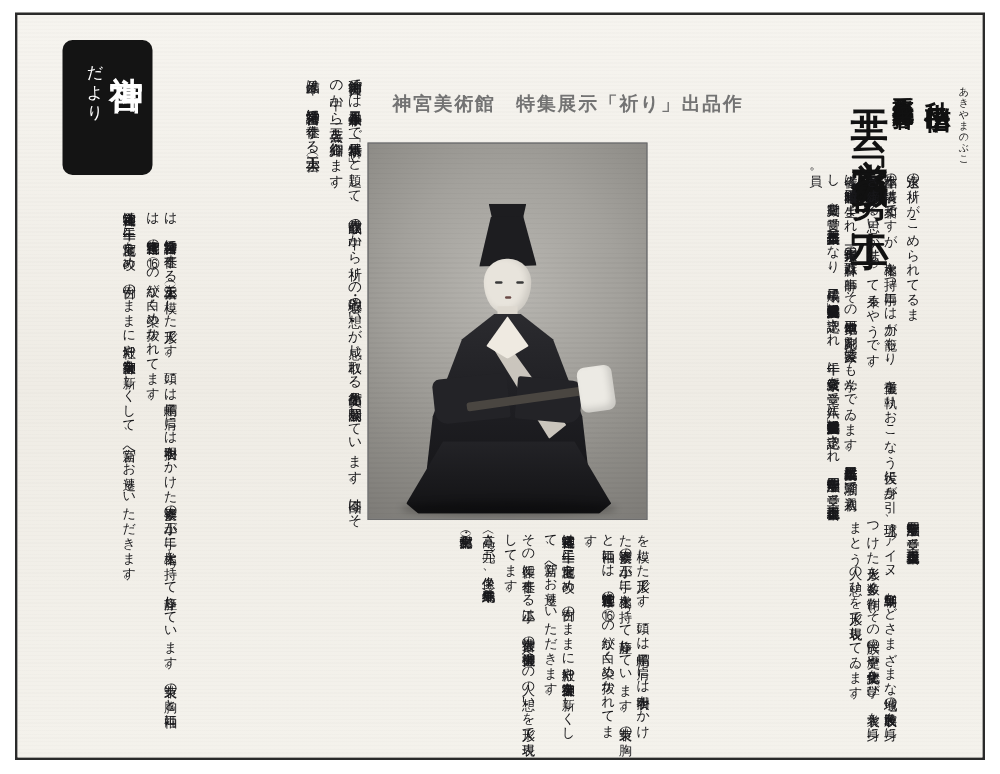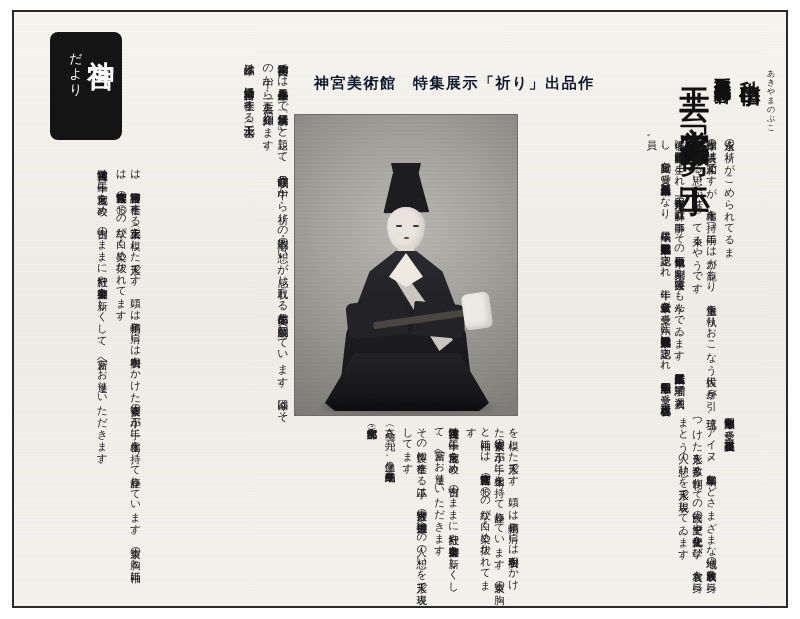--- a/index.html
+++ b/index.html
@@ -133,21 +133,21 @@
   }
 
   
   #exhibit-line {
     position: absolute;
     left: 300px;
     top: 62px;
     font-size: 15px;
     font-weight: 700;
     letter-spacing: 1.5px;
-    color: #0f172a;
+    color: #737373;
     font-family: "Liberation Serif", "DejaVu Serif", serif;
   }
 
   
   #photo {
     position: absolute;
     left: 280px;
     top: 102px;
     width: 222px;
     height: 300px;

